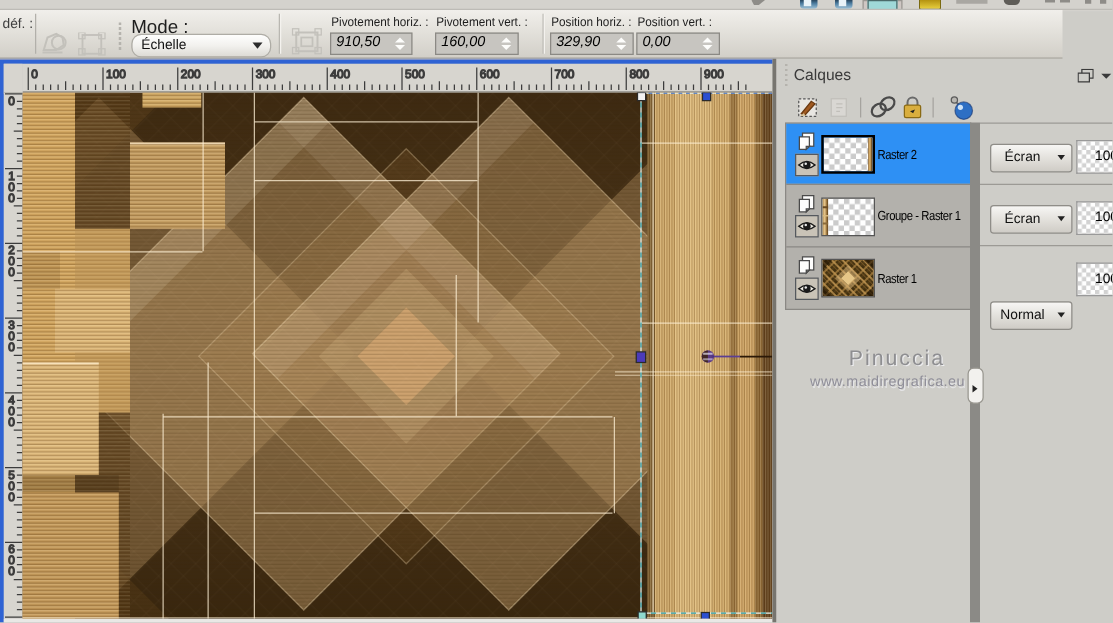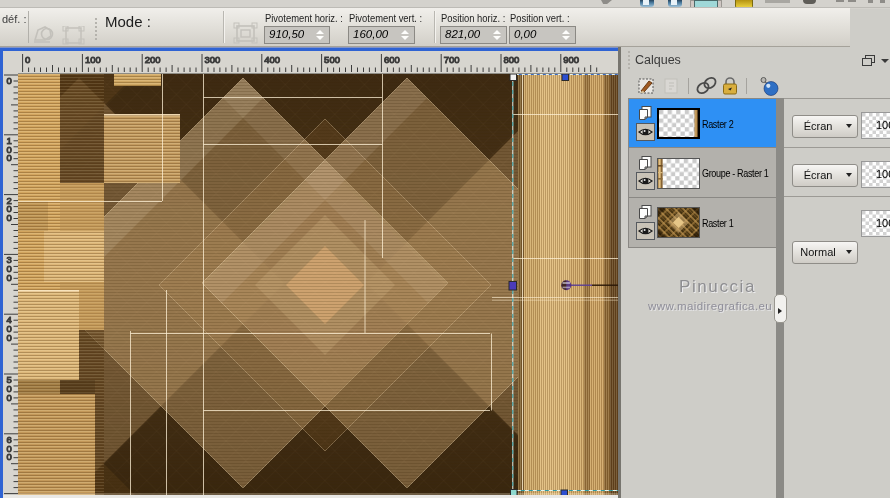--- a/index.html
+++ b/index.html
@@ -43,20 +43,25 @@
     <rect x="4" y="2" width="15" height="15" fill="none" stroke="#c3c1bb" stroke-width="1.5"></rect>
     <rect x="1" y="0" width="5" height="5" fill="none" stroke="#c3c1bb"></rect>
     <rect x="17" y="0" width="5" height="5" fill="none" stroke="#c3c1bb"></rect>
     <rect x="1" y="13" width="5" height="5" fill="none" stroke="#c3c1bb"></rect>
     <rect x="17" y="13" width="5" height="5" fill="none" stroke="#c3c1bb"></rect>
   </svg>
   <div class="abs" style="left:95px;top:10px;width:2px;height:22px;
        background:repeating-linear-gradient(#b5b3ad 0 2px, transparent 2px 4px);"></div>
   <div class="abs" style="left:105px;top:5px;font-size:15px;color:#1d1d1d;">Mode&nbsp;:</div>
 
+  <div class="abs" style="left:105px;top:18.5px;width:110px;height:17px;border:1px solid #aeaca5;border-radius:8px;
+       background:linear-gradient(#fefefd,#f2f1ee 50%,#dddbd5);">
+    <div class="abs" style="left:7px;top:2px;font-size:11px;color:#111;">Échelle</div>
+    <div class="abs" style="left:96px;top:6px;width:0;height:0;border-left:4px solid transparent;border-right:4px solid transparent;border-top:5px solid #2b2b2b;"></div>
+  </div>
   <div class="abs" style="left:223px;top:3px;width:1px;height:32px;background:#b9b7b1;"></div>
   <div class="abs" style="left:224px;top:3px;width:1px;height:32px;background:#f4f2ee;"></div>
 
   <svg class="abs" style="left:233px;top:14px" width="27" height="24" viewBox="0 0 27 24">
     <rect x="4" y="4" width="17" height="15" fill="none" stroke="#c3c1bb" stroke-width="1.6"></rect>
     <rect x="8" y="8" width="9" height="7" fill="none" stroke="#c3c1bb" stroke-width="1.4"></rect>
     <rect x="1" y="1" width="5" height="5" fill="none" stroke="#c3c1bb"></rect>
     <rect x="19" y="1" width="5" height="5" fill="none" stroke="#c3c1bb"></rect>
     <rect x="1" y="16" width="5" height="5" fill="none" stroke="#c3c1bb"></rect>
     <rect x="19" y="16" width="5" height="5" fill="none" stroke="#c3c1bb"></rect>
@@ -66,21 +71,21 @@
     <span>910,50</span>
   </div>
   <div class="abs" style="left:349px;top:5px;font-size:10px;color:#1d1d1d;transform:scaleX(0.94);transform-origin:0 0;white-space:nowrap;">Pivotement vert. :</div>
   <div class="spin abs" style="left:348px;top:17.5px;width:65px;">
     <span>160,00</span>
   </div>
   <div class="abs" style="left:434px;top:3px;width:1px;height:32px;background:#b9b7b1;"></div>
   <div class="abs" style="left:435px;top:3px;width:1px;height:32px;background:#f4f2ee;"></div>
   <div class="abs" style="left:441px;top:5px;font-size:10px;color:#1d1d1d;transform:scaleX(0.94);transform-origin:0 0;white-space:nowrap;">Position horiz. :</div>
   <div class="spin abs" style="left:440px;top:17.5px;width:65px;">
-    <span>821,00</span>
+    <span>329,90</span>
   </div>
   <div class="abs" style="left:510px;top:5px;font-size:10px;color:#1d1d1d;transform:scaleX(0.94);transform-origin:0 0;white-space:nowrap;">Position vert. :</div>
   <div class="spin abs" style="left:509px;top:17.5px;width:65px;">
     <span>0,00</span>
   </div>
 </div>
 <style>
   .spin { height:16px; background:#c7c5c0; border:1px solid #8b8984; }
   .spin span { position:absolute; left:4px; top:1.5px; font-size:11.5px; color:#000;font-style:italic; }
   .spin::before, .spin::after { content:""; position:absolute; right:5px; width:0; height:0;

